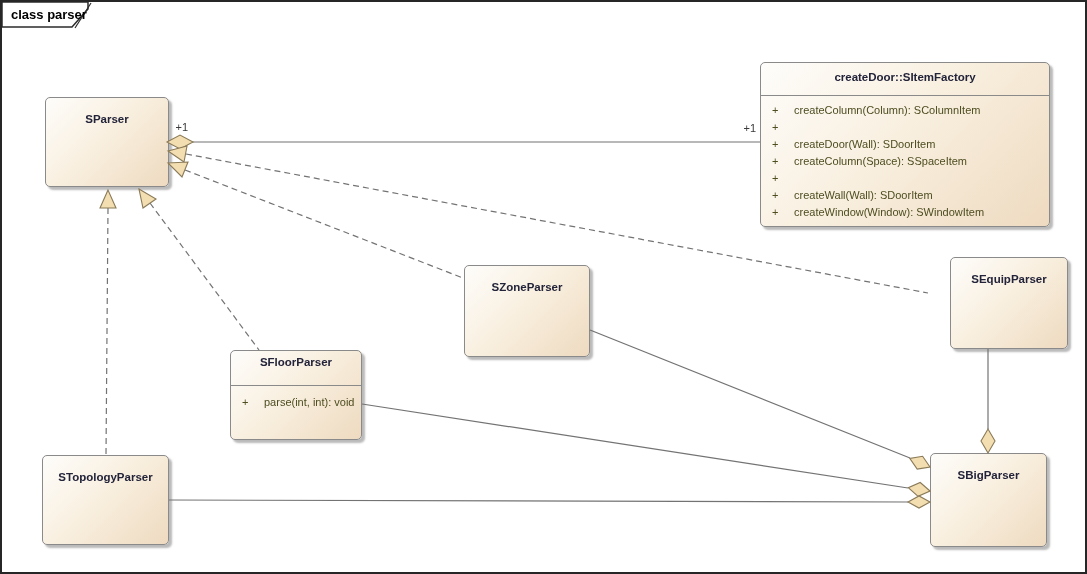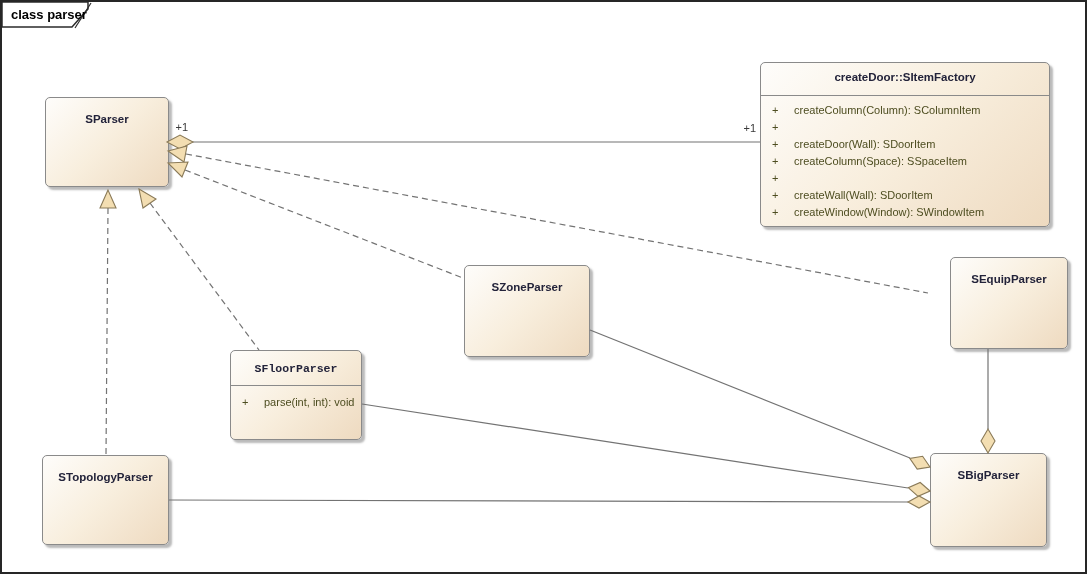--- a/index.html
+++ b/index.html
@@ -82,21 +82,21 @@
 
   <div class="uml-box" style="left:462px; top:263px; width:126px; height:92px;">
     <span class="uml-name">SZoneParser</span>
   </div>
 
   <div class="uml-box" style="left:927px; top:255px; width:118px; height:92px;margin-left:21px;">
     <span class="uml-name">SEquipParser</span>
   </div>
 
   <div class="uml-box with-methods floor" style="left:228px; top:348px; width:132px; height:90px;">
-    <span class="uml-name" style="padding-top:11px;font-family:Liberation Mono, monospace;">SFloorParser</span>
+    <span class="uml-name" style="padding-top:5px;">SFloorParser</span>
     <div class="methods">
       <div class="mrow">
         <span class="vis">+</span>
         <span class="sig">parse(int, int): void</span>
       </div>
     </div>
   </div>
 
   <div class="uml-box" style="left:40px; top:453px; width:127px; height:90px;">
     <span class="uml-name">STopologyParser</span>

